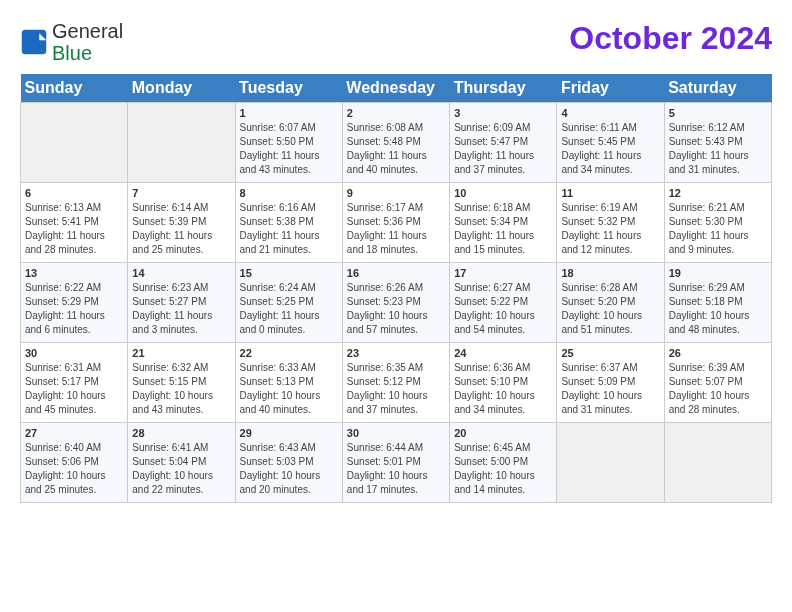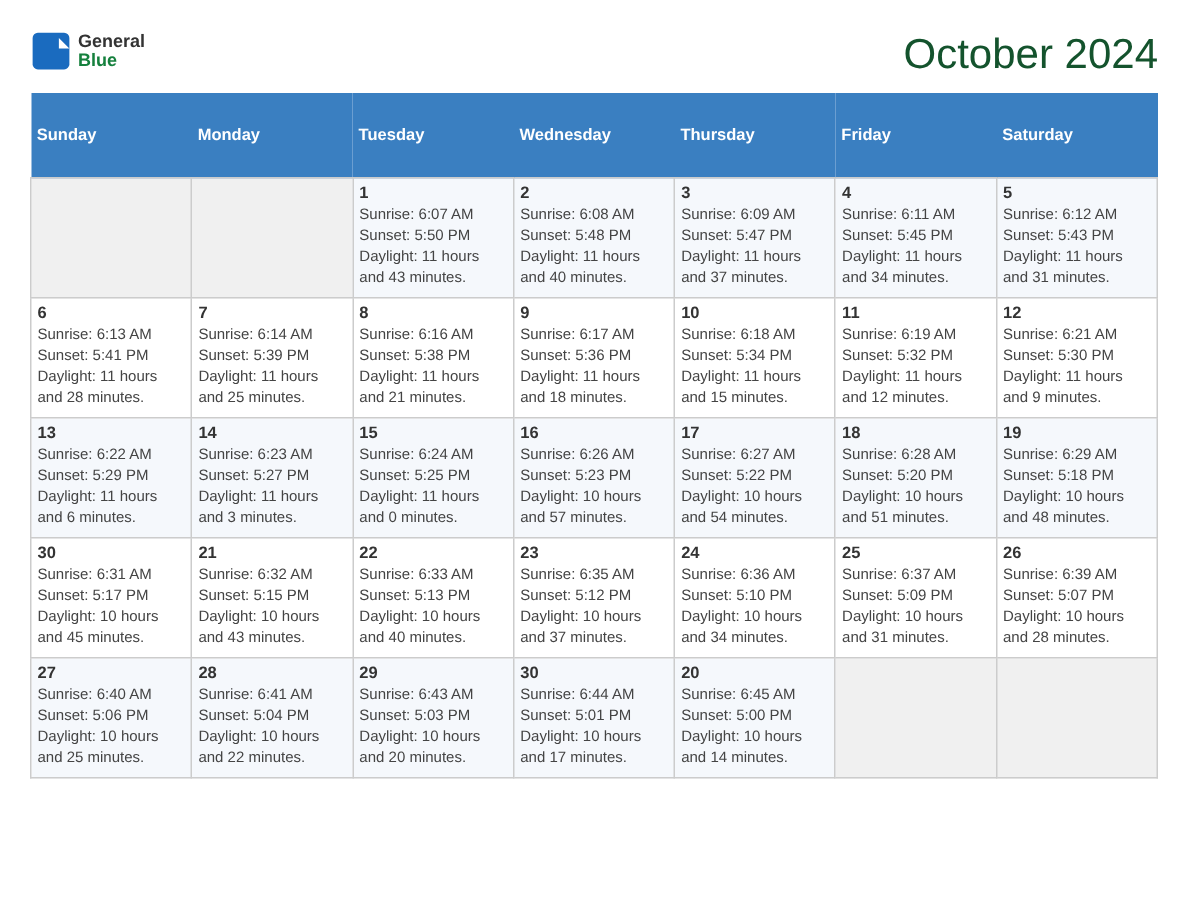--- a/index.html
+++ b/index.html
@@ -15,55 +15,55 @@
       justify-content: space-between;
       align-items: flex-start;
       margin-bottom: 10px;
     }
     .logo {
       display: flex;
       align-items: center;
       gap: 4px;
     }
     .logo-text {
-      font-size: 12px;
-      font-weight: bold;
+      font-size: 20px;
+      font-weight: normal;
       color: #333;
       line-height: 1.1;
     }
     .logo-blue {
       color: #15803d;
     }
     .logo-icon {
       width: 28px;
       height: 28px;
     }
     .title-section {
       text-align: right;
     }
     .month-title {
-      font-size: 28px;
-      color: #14532d;
-      font-weight: normal;
+      font-size: 32px;
+      color: #6d28d9;
+      font-weight: bold;
     }
     .subtitle {
       font-size: 14px;
       color: #555;
     }
     table {
       width: 100%;
       border-collapse: collapse;
       font-size: 10px;
     }
     thead tr th {
       background-color: #3a7fc1;
       color: #fff;
-      padding: 22px 4px;
+      padding: 5px 4px;
       text-align: left;
-      font-size: 11px;
+      font-size: 16px;
       font-weight: bold;
     }
     tbody tr td {
       border: 1px solid #ccc;
       padding: 4px;
       vertical-align: top;
       width: calc(100% / 7);
       height: 80px;
     }
     tbody tr:nth-child(odd) td {

